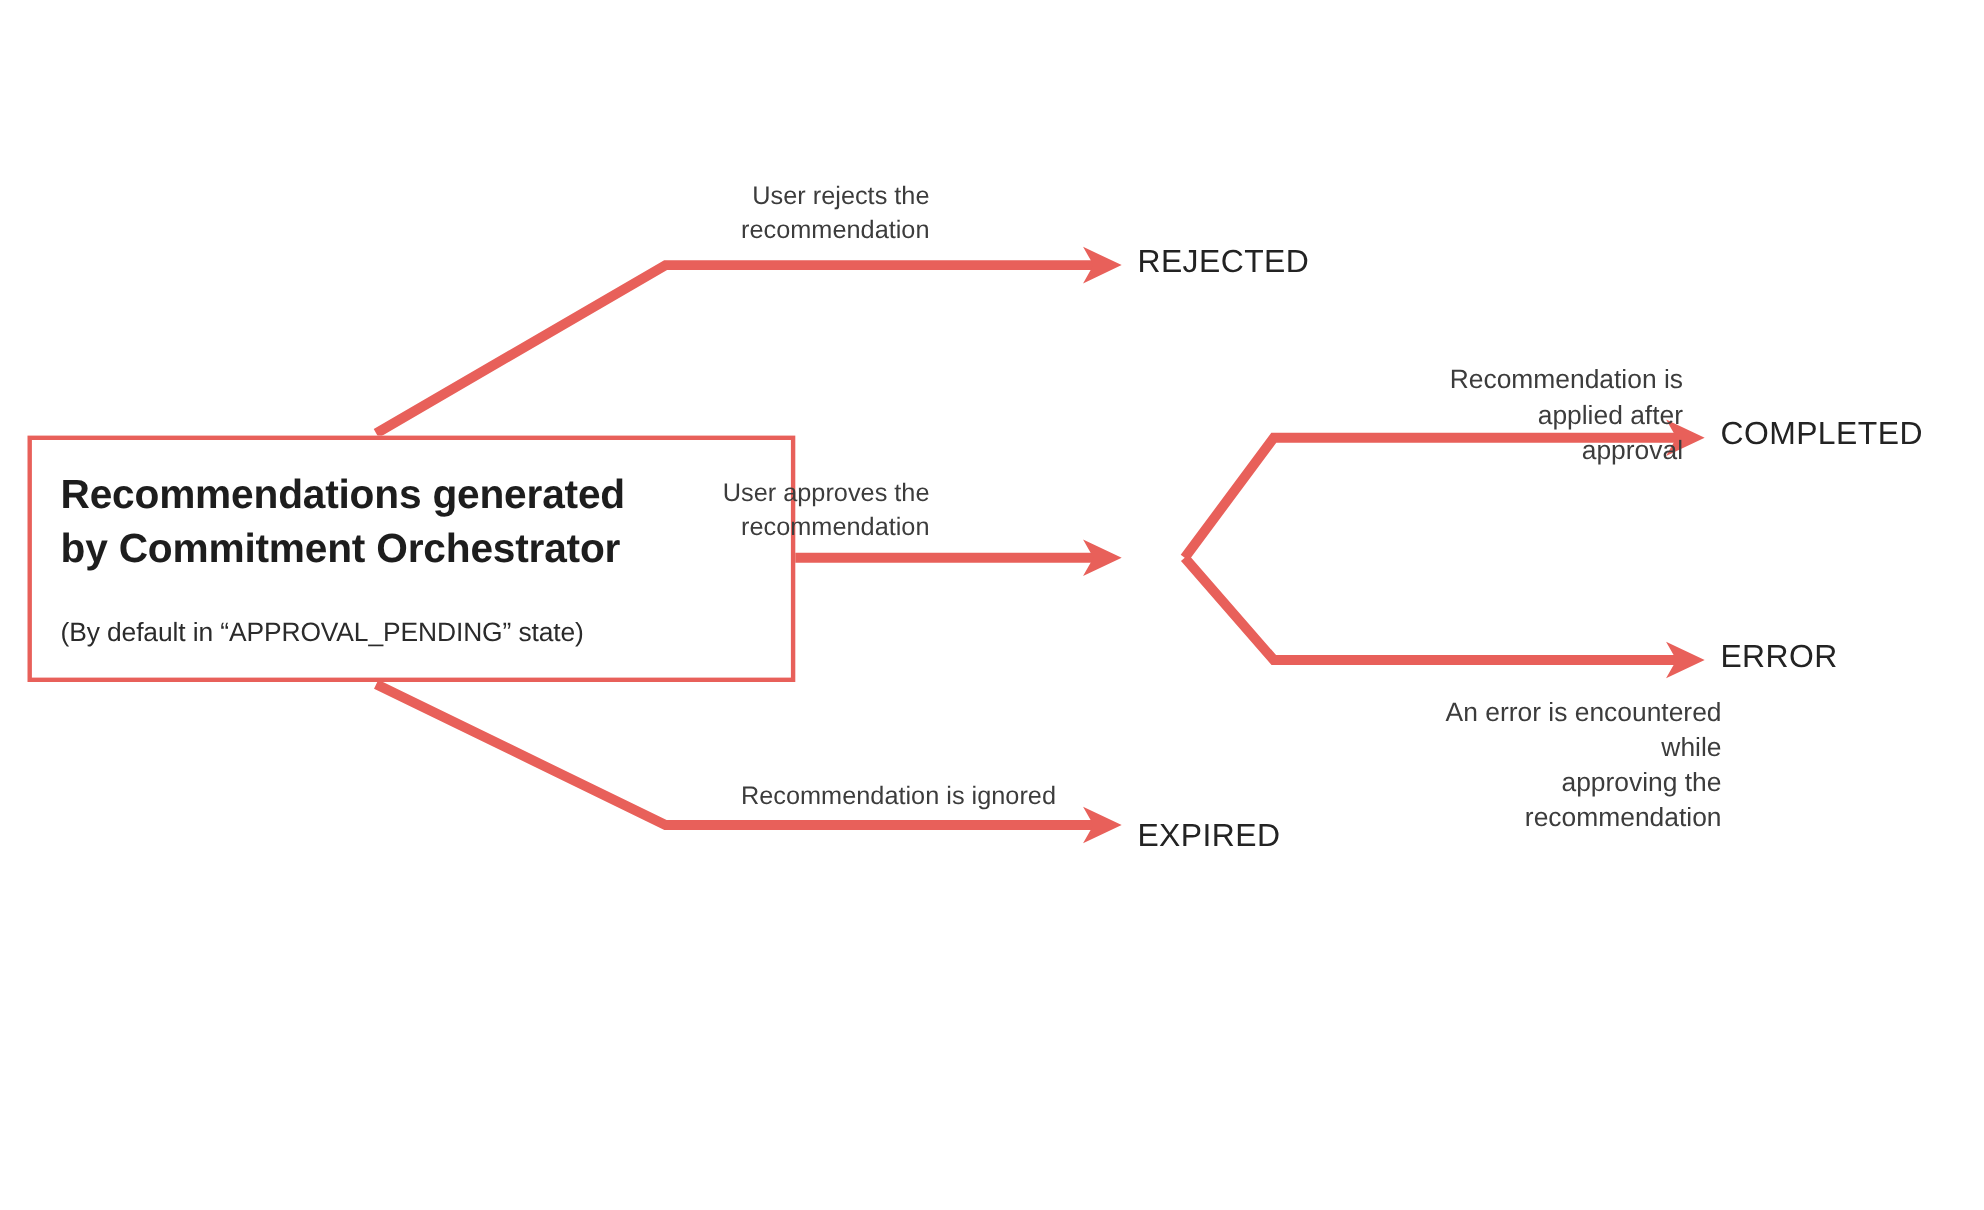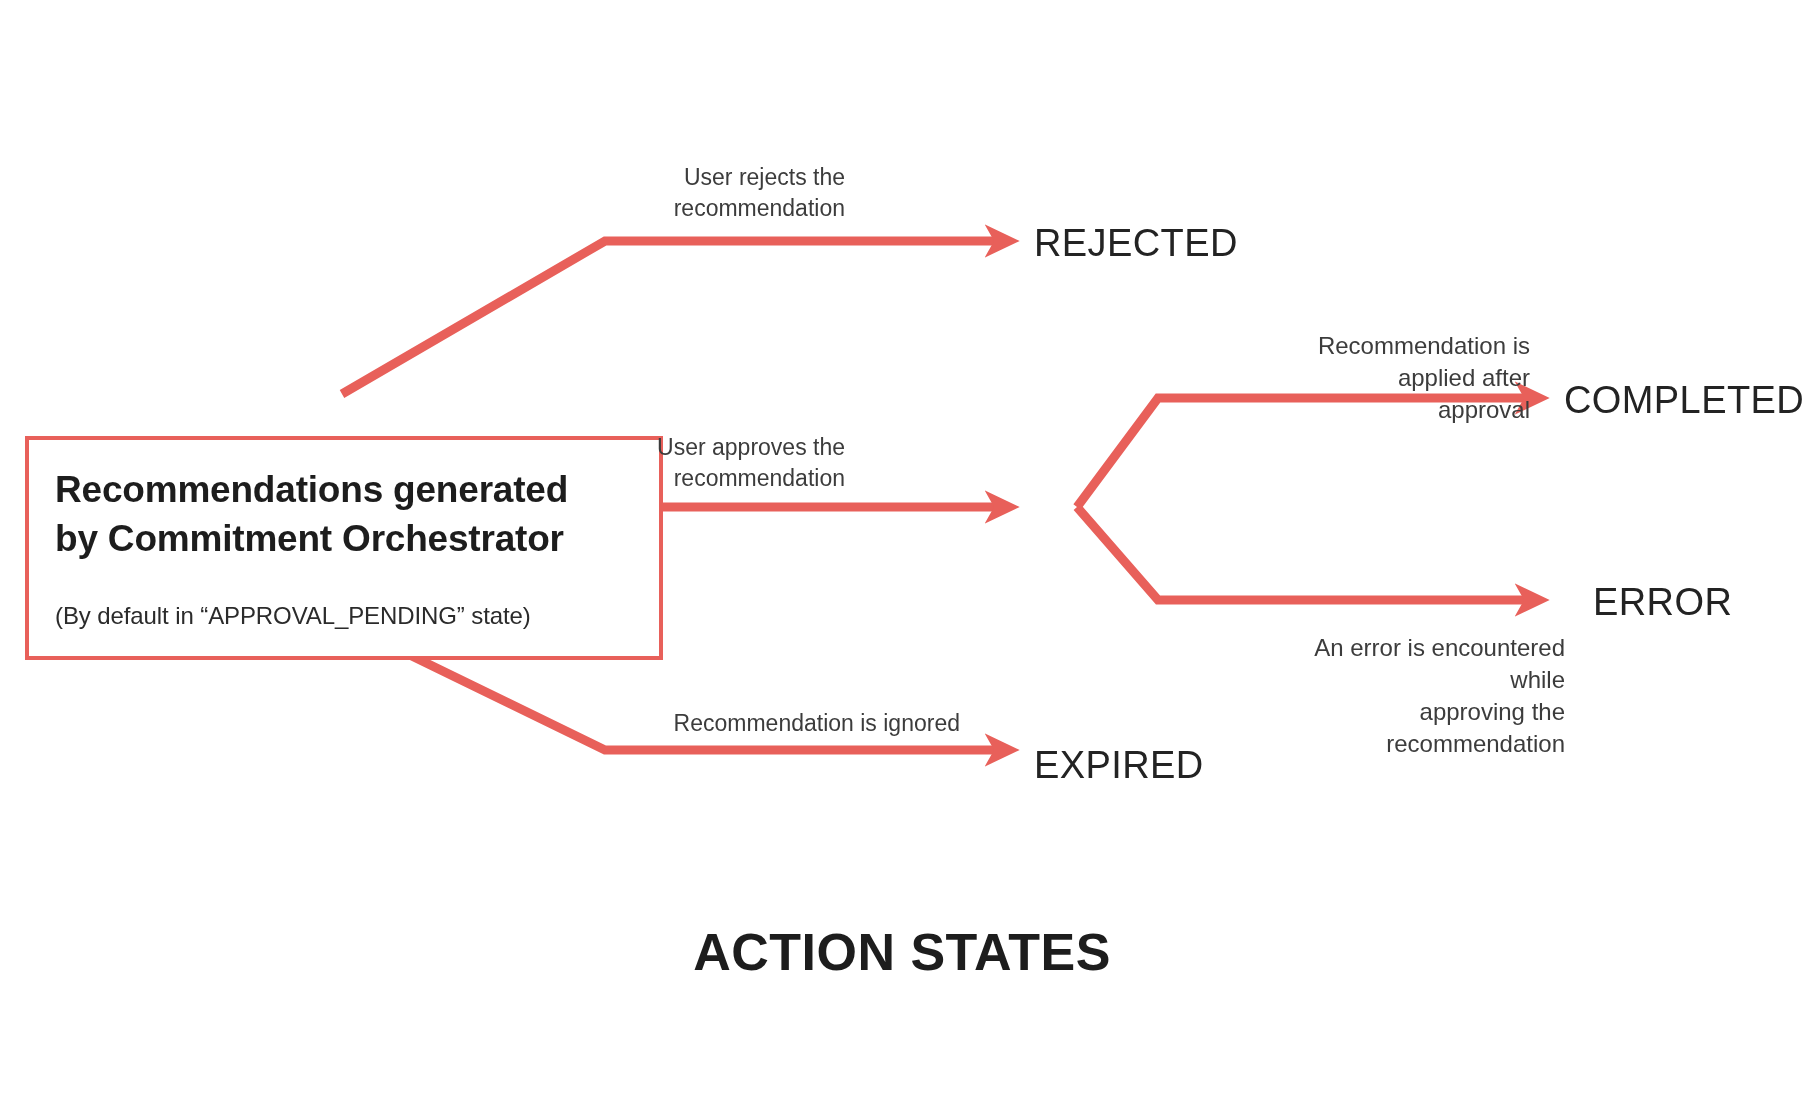--- a/index.html
+++ b/index.html
@@ -26,27 +26,26 @@
     width: 1804px;
     height: 1100px;
     pointer-events: none;
   }
 
   
   .source-box {
     position: absolute;
     left: 25px;
     top: 396px;
-    width: 638px;
+    width: 698px;
     height: 224px;
     box-sizing: border-box;
     border: 4px solid #e8605a;
     background: #ffffff;
     padding: 26px 26px 0 26px;
-    margin-top: 40px;
   }
   .source-title {
     font-size: 37px;
     font-weight: 700;
     line-height: 1.32;
     color: #1d1d1d;
     letter-spacing: -0.2px;
   }
   .source-sub {
     position: absolute;
@@ -55,21 +54,21 @@
     font-size: 24px;
     font-weight: 400;
     color: #2b2b2b;
     letter-spacing: -0.1px;
     white-space: nowrap;
   }
 
   
   .state {
     position: absolute;
-    font-size: 38px;
+    font-size: 29px;
     font-weight: 400;
     color: #232323;
     letter-spacing: 0.4px;
     white-space: nowrap;
     line-height: 1;
   }
 
   
   .edge-label {
     position: absolute;
@@ -142,17 +141,16 @@
   <div class="edge-label small" style="left:1275px; top:632px; width:290px;">An error is encountered while
 approving the recommendation</div>
 
   <div class="state" style="left:1034px; top:224px;">REJECTED</div>
 
 
   <div class="state" style="left:1034px; top:733px;margin-top:13px;">EXPIRED</div>
 
   <div class="state" style="left:1564px; top:381px;">COMPLETED</div>
 
-  <div class="state" style="left:1564px; top:583px;margin-left:29px;">ERROR</div>
+  <div class="state" style="left:1564px; top:583px;">ERROR</div>
 
-  <div class="footer-title">ACTION STATES</div>
 
 </div>
 
 </body></html>

